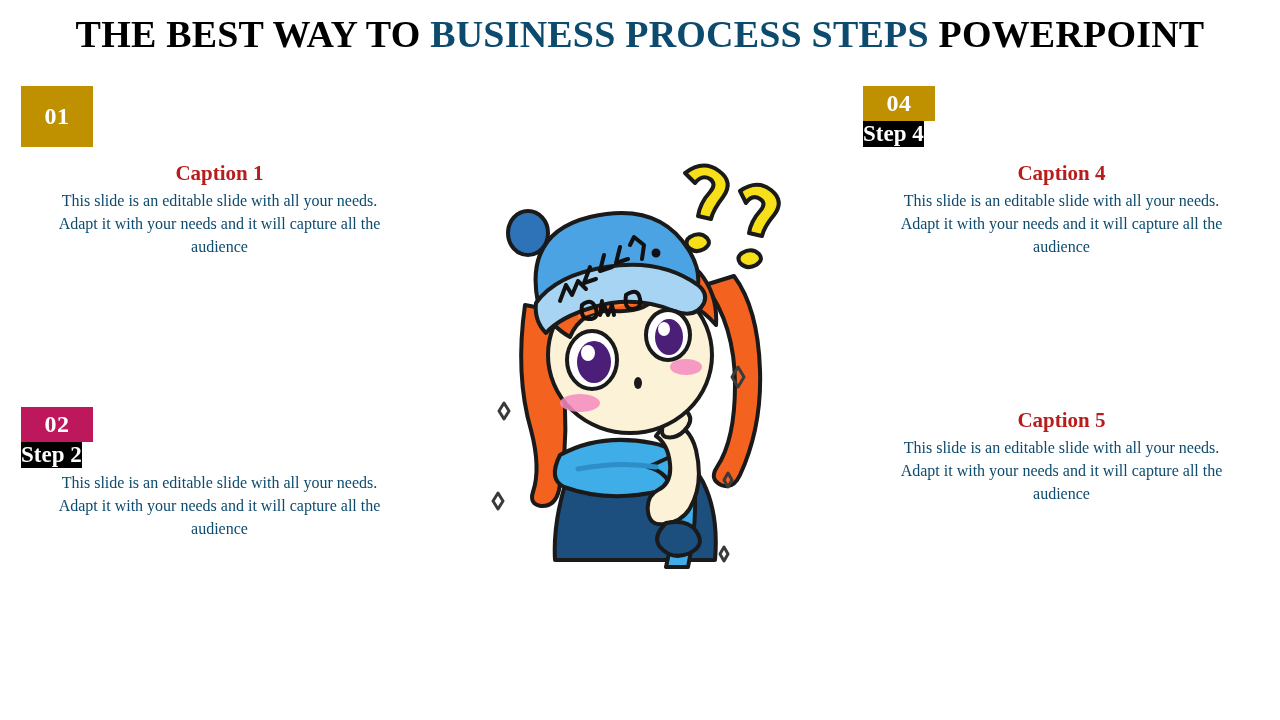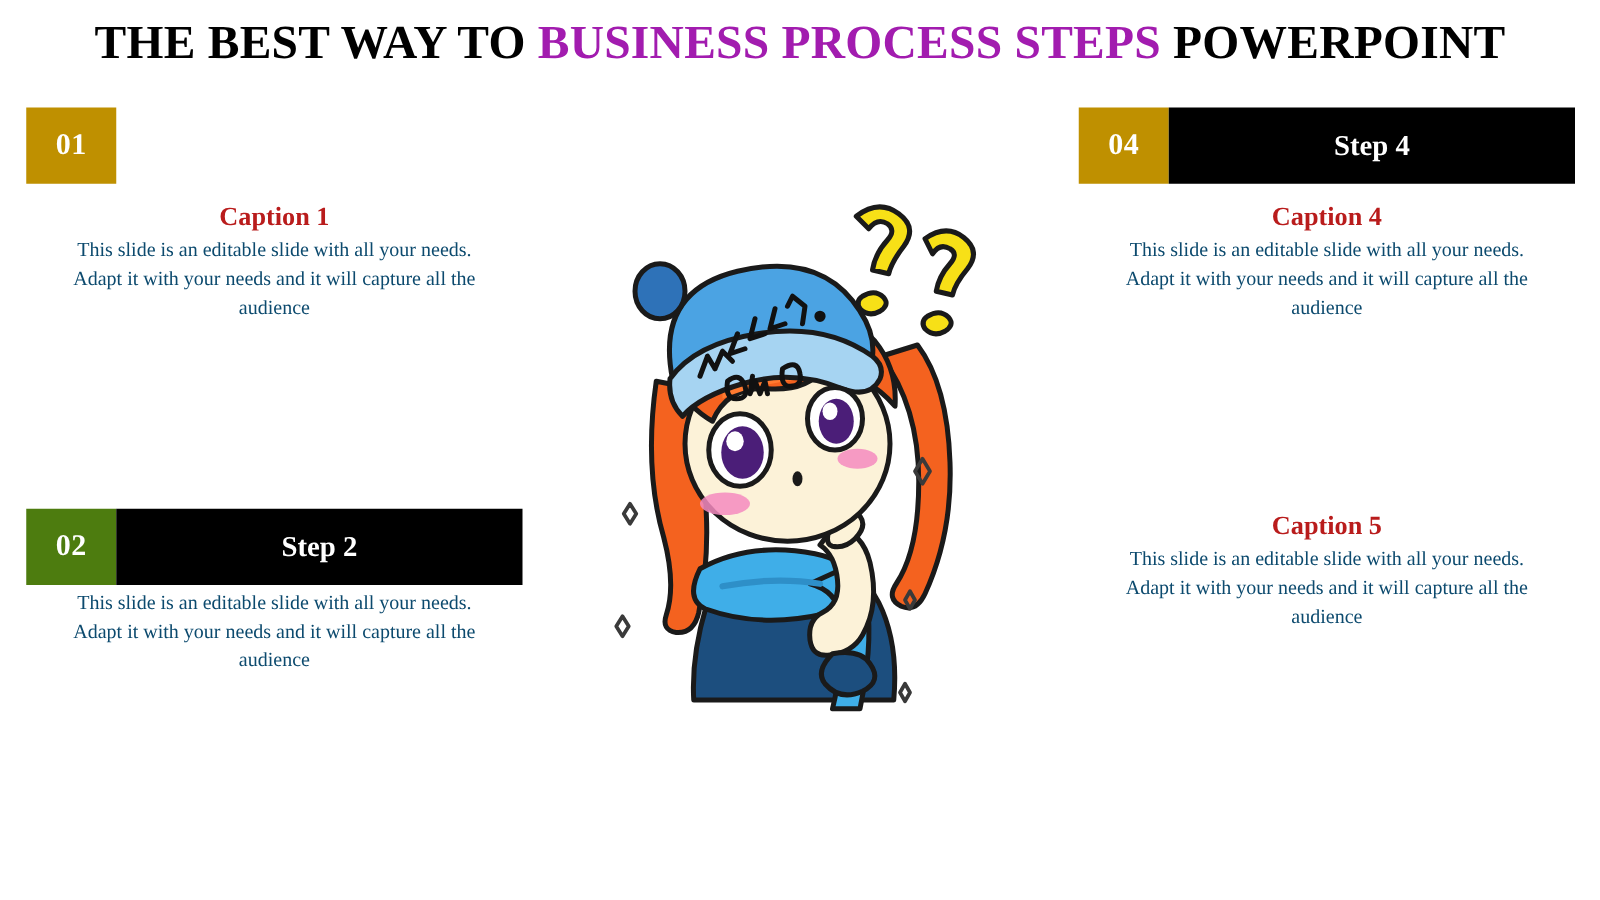--- a/index.html
+++ b/index.html
@@ -14,33 +14,33 @@
   
   .title {
     position:absolute; top:8px; left:0; width:1280px;
     text-align:center;
     font-size:38px; font-weight:bold;
     letter-spacing:0.2px;
     color:#000000;
     white-space:nowrap;
     line-height:52px;
   }
-  .title .green { color:#a21caf; }
+  .title .green { color:#0c4a6e; }
 
   
   .col { position:absolute; top:86px; width:397px; }
   .col-left  { left:21px; }
   .col-right { left:863px; }
 
   .step-block { position:relative; width:397px; }
   .step-block + .step-block { margin-top:149px; }
 
   .bar {
     position:relative; display:flex; align-items:flex-start;
-    height:61px; width:397px;
+    height:61px; width:397px;flex-direction:column;
   }
   .badge {
     width:72px; height:61px;
     display:flex; align-items:center; justify-content:center;
     color:#ffffff; font-size:24px; font-weight:bold;
     font-family:"Liberation Serif", serif;
     letter-spacing:0.5px;
   }
   .bar-label {
     flex:1; background:#000000; height:61px;
@@ -83,21 +83,21 @@
         <div class="badge" style="background:#BF9000">
           <span>01</span>
         </div>
       </div>
       <div class="caption">Caption 1</div>
       <div class="body-text">This slide is an editable slide with all your needs. Adapt it with your needs and it will capture all the audience</div>
     </div>
 
     <div class="step-block">
       <div class="bar">
-        <div class="badge" style="background:#4d7c0f">
+        <div class="badge" style="background:#be185d">
           <span>02</span>
         </div>
         <div class="bar-label">Step 2</div>
       </div>
       <div class="body-text">This slide is an editable slide with all your needs. Adapt it with your needs and it will capture all the audience</div>
     </div>
 
   </div>
 
   <div class="col col-right">

